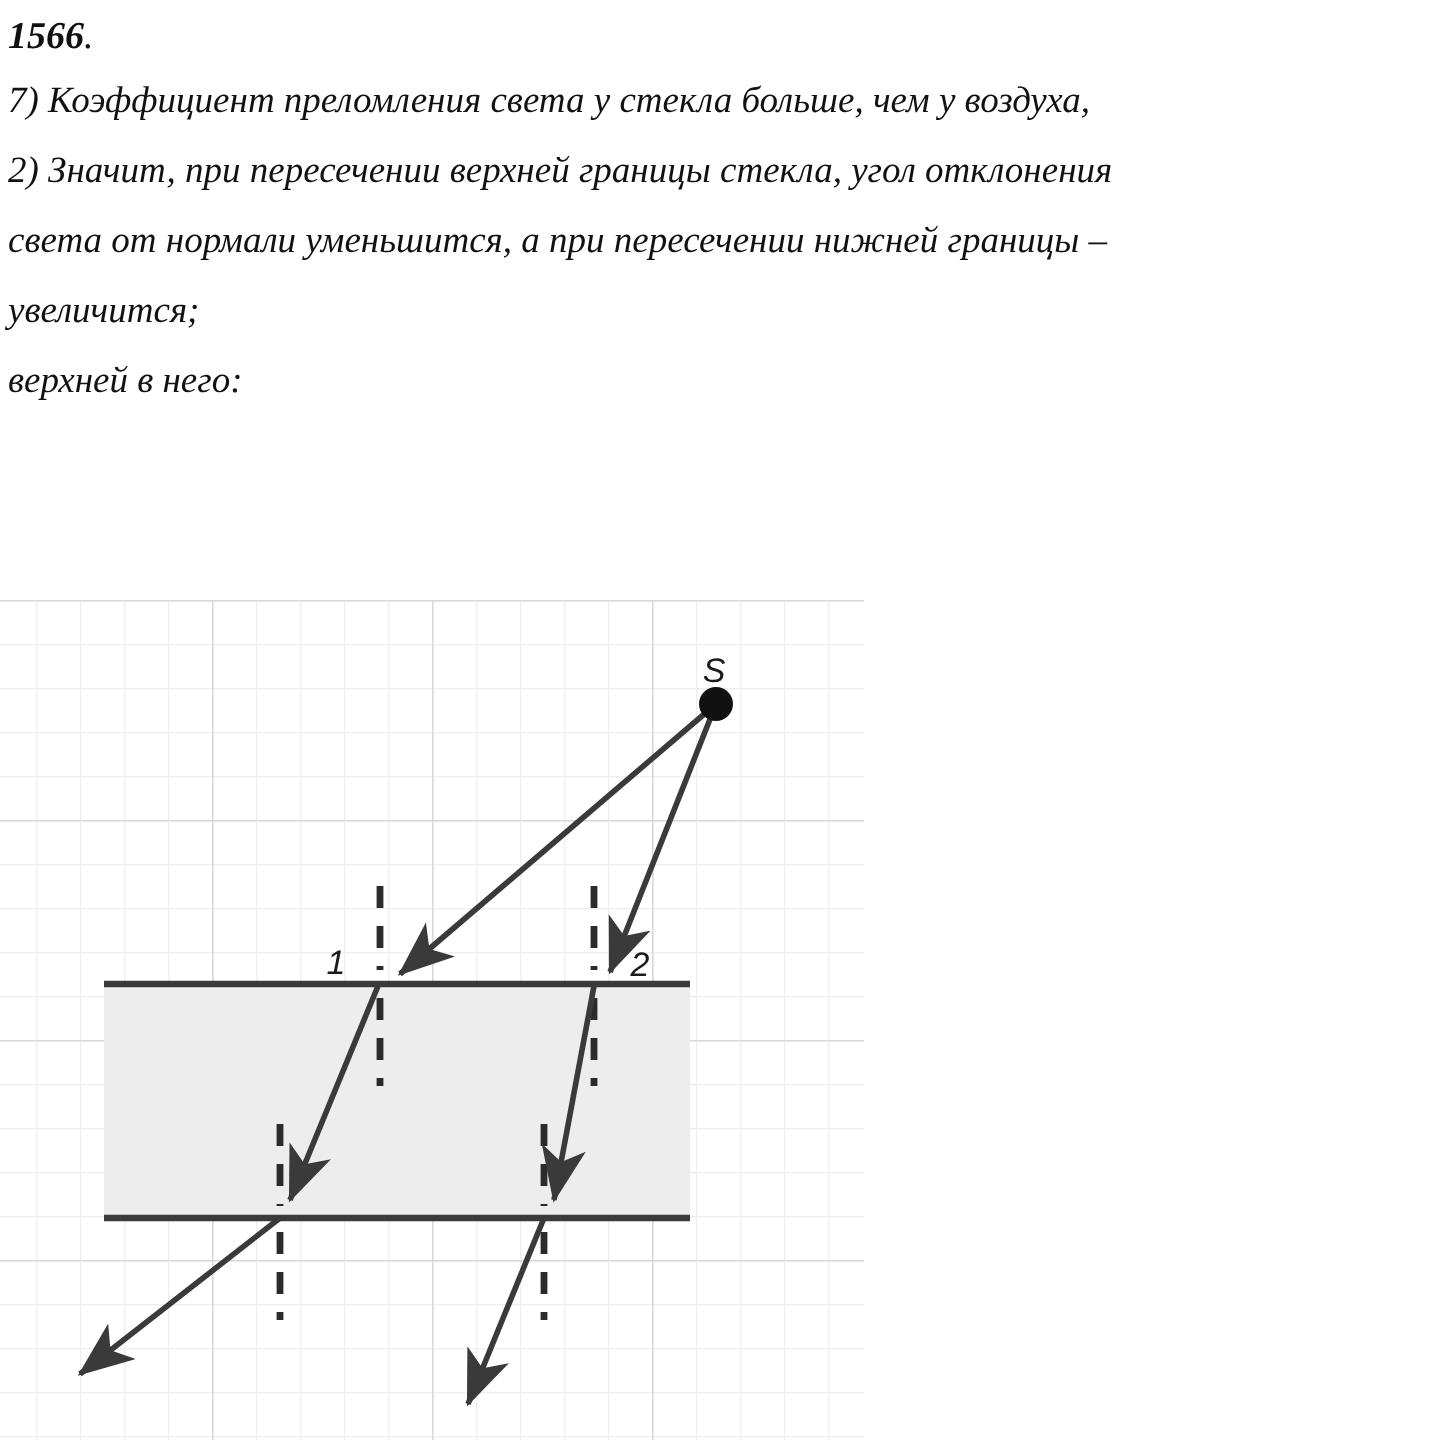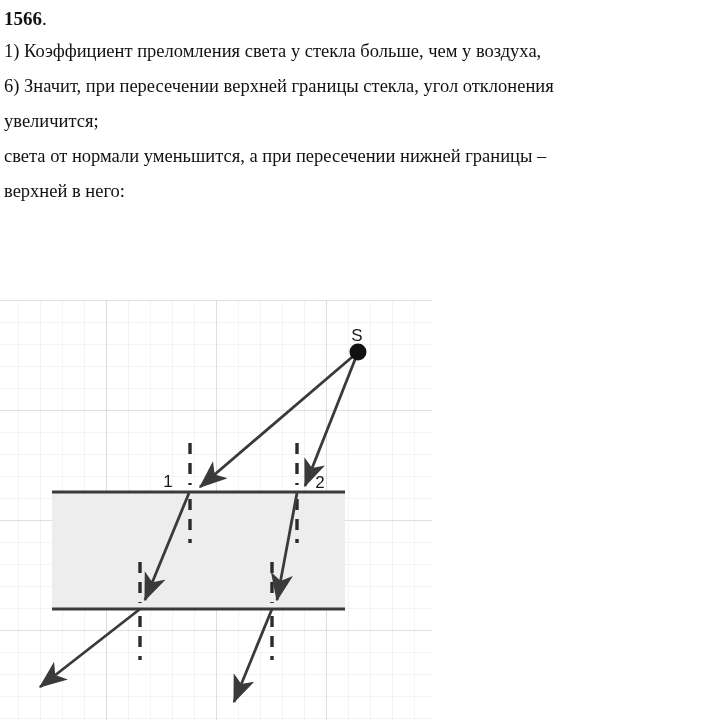--- a/index.html
+++ b/index.html
@@ -12,20 +12,21 @@
     height: 720px;
     position: relative;
     overflow: hidden;
     font-family: "Liberation Serif", "DejaVu Serif", serif;
     color: #111111;
   }
   .page {
     position: relative;
     width: 715px;
     height: 532px;
+    font-style: italic;
   }
   .text-block {
     position: absolute;
     left: 4px;
     top: 0;
     width: 707px;
   }
   .prob-num {
     font-size: 19px;
     line-height: 30px;
@@ -59,24 +60,24 @@
     fill: #1a1a1a;
   }
 </style>
 </head>
 <body>
 
 <div class="page">
 
   <div class="text-block">
     <p class="prob-num"><span class="bold">1566</span><span>.</span></p>
-    <p class="para">1) Коэффициент преломления света у стекла больше, чем у воздуха,</p>
-    <p class="para">6) Значит, при пересечении верхней границы стекла, угол отклонения</p>
+    <p class="para">7) Коэффициент преломления света у стекла больше, чем у воздуха,</p>
+    <p class="para">2) Значит, при пересечении верхней границы стекла, угол отклонения</p>
+    <p class="para">света от нормали уменьшится, а при пересечении нижней границы –</p>
     <p class="para">увеличится;</p>
-    <p class="para">света от нормали уменьшится, а при пересечении нижней границы –</p>
     <p class="para">верхней в него:</p>
   </div>
 
   <div class="figure">
     <svg width="440" height="420" viewBox="0 0 440 420" xmlns="http://www.w3.org/2000/svg">
       <defs>
         <pattern id="minorGrid" width="22" height="22" patternUnits="userSpaceOnUse" x="-4" y="0">
           <path d="M 22 0 L 0 0 0 22" fill="none" stroke="#efefef" stroke-width="1.4"></path>
         </pattern>
         <pattern id="majorGrid" width="110" height="110" patternUnits="userSpaceOnUse" x="-4" y="0">

